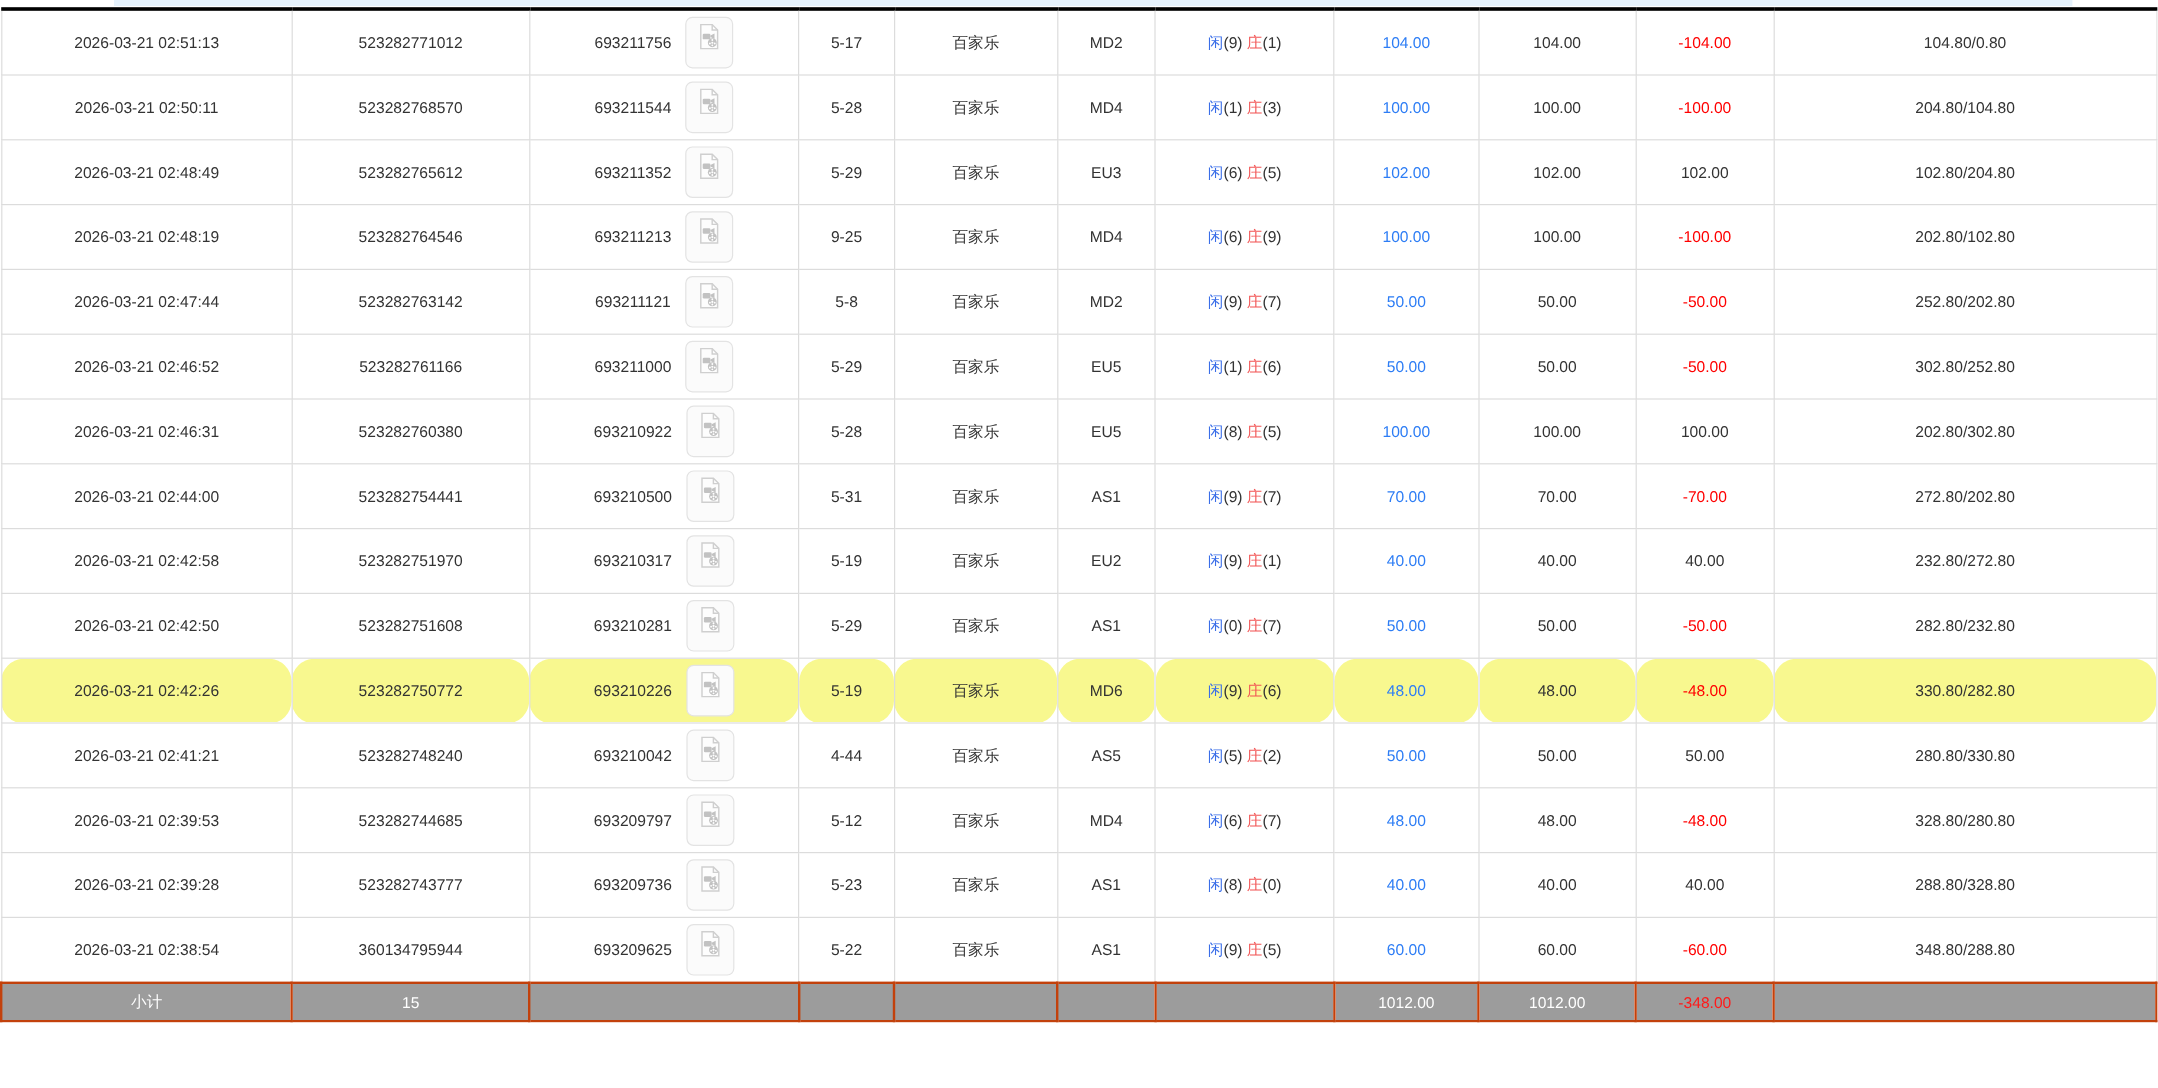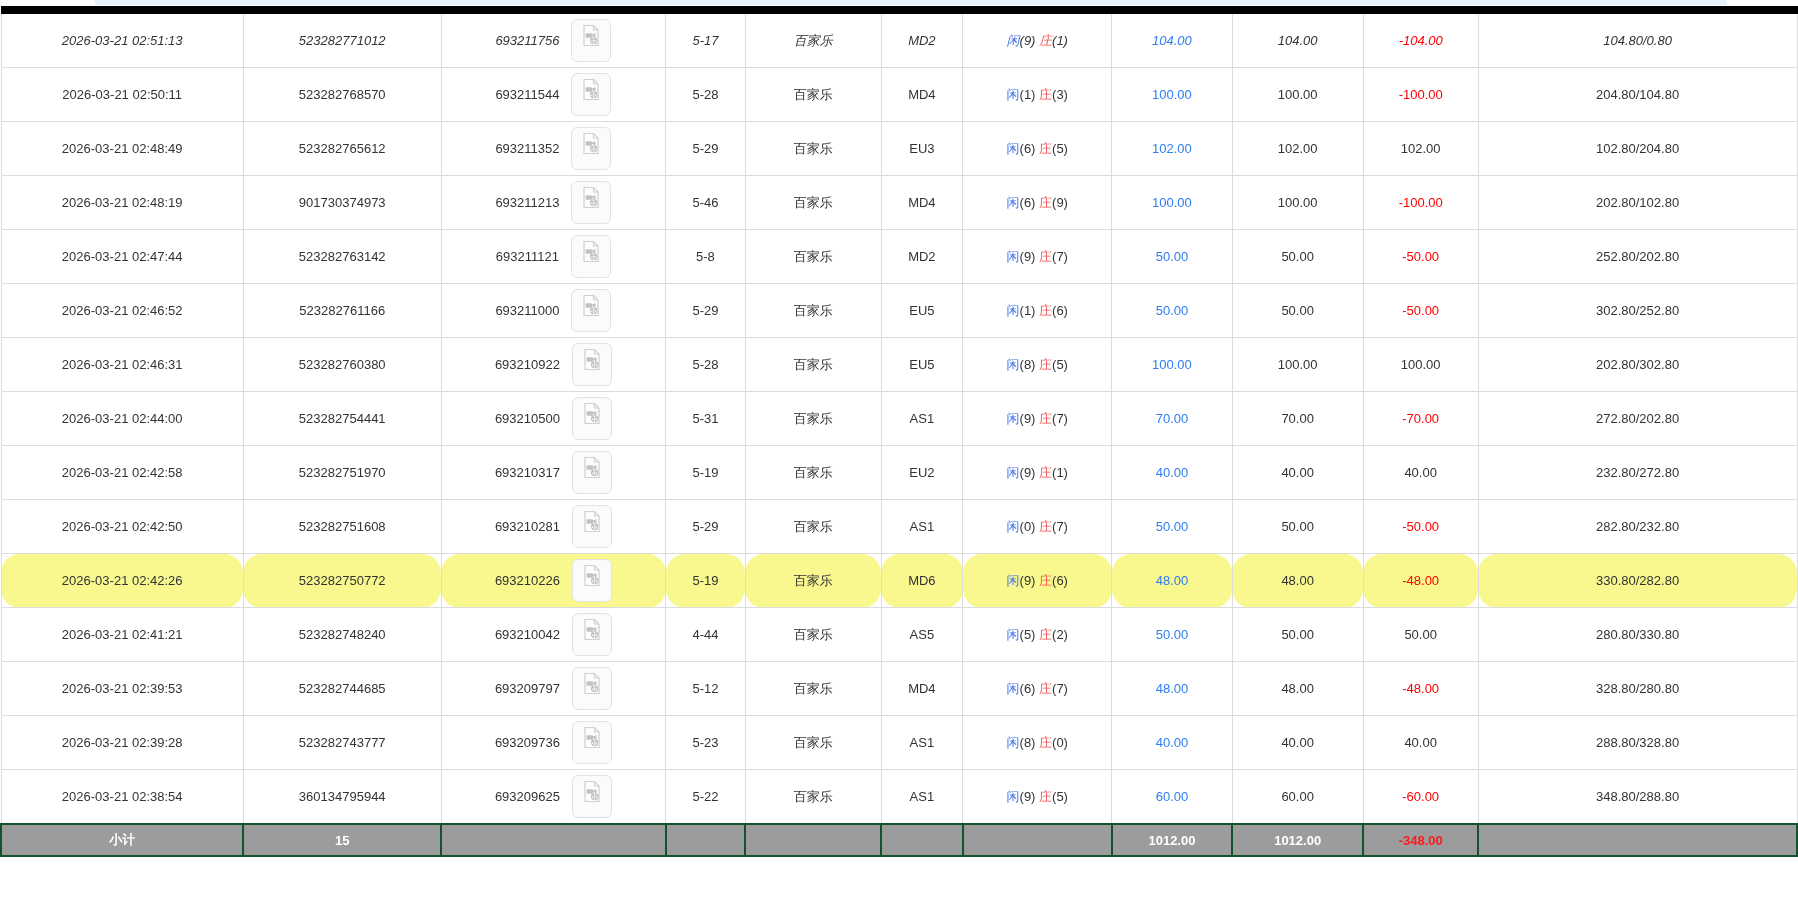--- a/index.html
+++ b/index.html
@@ -1,31 +1,31 @@
 <!DOCTYPE html>
 <html><head>
 <meta charset="utf-8">
 <style>
   html,body{margin:0;padding:0;background:#fff;}
   body{font-family:"Liberation Sans","DejaVu Sans",sans-serif;font-size:13px;color:#333;}
   .top-strip{height:5px;background:#e6f2fc;margin:0 71px 1px 95px;}
   table.records{width:100%;border-collapse:collapse;table-layout:fixed;}
   td{border:1px solid #dcdcdc;text-align:center;height:53px;padding:0 4px;overflow:hidden;
      white-space:nowrap;}
-  tbody tr:first-child td{border-top:8px solid #000000;font-style:italic;}
+  tbody tr:first-child td{border-top:3px solid #000000;}
   tr.hl td{background:#f8f88f;border-radius:19px;}
   .amt-blue{color:#2d7df5;}
   .neg{color:#ff0000;margin-left:14px;}
   .xian{color:#3a6ee8;}
   .zhuang{color:#f25555;}
   .video-btn{display:inline-block;vertical-align:middle;margin-left:8px;width:30px;height:33px;
      background:#fbfbfb;border:1px solid #e3e3e3;border-radius:6px;padding:4px 4px;cursor:pointer;
      line-height:0;}
   .rno{vertical-align:middle;}
-  tfoot td{background:#9c9c9c;color:#fff;font-weight:bold;border:2px solid #14532d;height:30px;}
+  tfoot td{background:#9c9c9c;color:#fff;font-weight:normal;border:2px solid #c2410c;height:30px;}
   tfoot td.neg{color:#ff1a1a;text-align:center;}
   col.c1{width:13.5%}col.c2{width:11%}col.c3{width:12.5%}col.c4{width:4.45%}
   col.c5{width:7.55%}col.c6{width:4.55%}col.c7{width:8.3%}col.c8{width:6.7%}
   col.c9{width:7.3%}col.c10{width:6.4%}col.c11{width:17.75%}
 </style>
 </head>
 <body>
 
 <div class="top-strip"></div>
 
@@ -117,36 +117,36 @@
         <td>百家乐</td>
         <td>EU3</td>
         <td><span class="xian">闲</span>(6) <span class="zhuang">庄</span>(5)</td>
         <td class="amt-blue">102.00</td>
         <td>102.00</td>
         <td>102.00</td>
         <td>102.80/204.80</td>
       </tr>
       <tr>
         <td>2026-03-21 02:48:19</td>
-        <td>901730374973</td>
+        <td>523282764546</td>
         <td><span class="rno">693211213</span>
   <span class="video-btn"><svg width="20" height="23" viewBox="0 0 20 23">
     <path d="M3 1.5h9.5l4.5 4.5v15.5H3z" fill="#fdfdfd" stroke="#cfcfcf" stroke-width="1.2"></path>
     <path d="M12.5 1.5v4.5H17" fill="none" stroke="#cfcfcf" stroke-width="1.2"></path>
     <rect x="4.6" y="9.2" width="6.4" height="4.6" rx="1" fill="#c2c2c2"></rect>
     <path d="M11 10.6l3.4-1.7v4.6L11 11.8z" fill="#c2c2c2"></path>
     <circle cx="12.6" cy="16.6" r="3.7" fill="#c2c2c2"></circle>
     <circle cx="12.6" cy="16.6" r="0.9" fill="#fff"></circle>
     <circle cx="12.6" cy="14.4" r="0.8" fill="#fff"></circle>
     <circle cx="10.6" cy="17.2" r="0.8" fill="#fff"></circle>
     <circle cx="14.6" cy="17.2" r="0.8" fill="#fff"></circle>
     <circle cx="12.6" cy="18.8" r="0.8" fill="#fff"></circle>
   </svg></span>
 </td>
-        <td>5-46</td>
+        <td>9-25</td>
         <td>百家乐</td>
         <td>MD4</td>
         <td><span class="xian">闲</span>(6) <span class="zhuang">庄</span>(9)</td>
         <td class="amt-blue">100.00</td>
         <td>100.00</td>
         <td class="neg">-100.00</td>
         <td>202.80/102.80</td>
       </tr>
       <tr>
         <td>2026-03-21 02:47:44</td>

